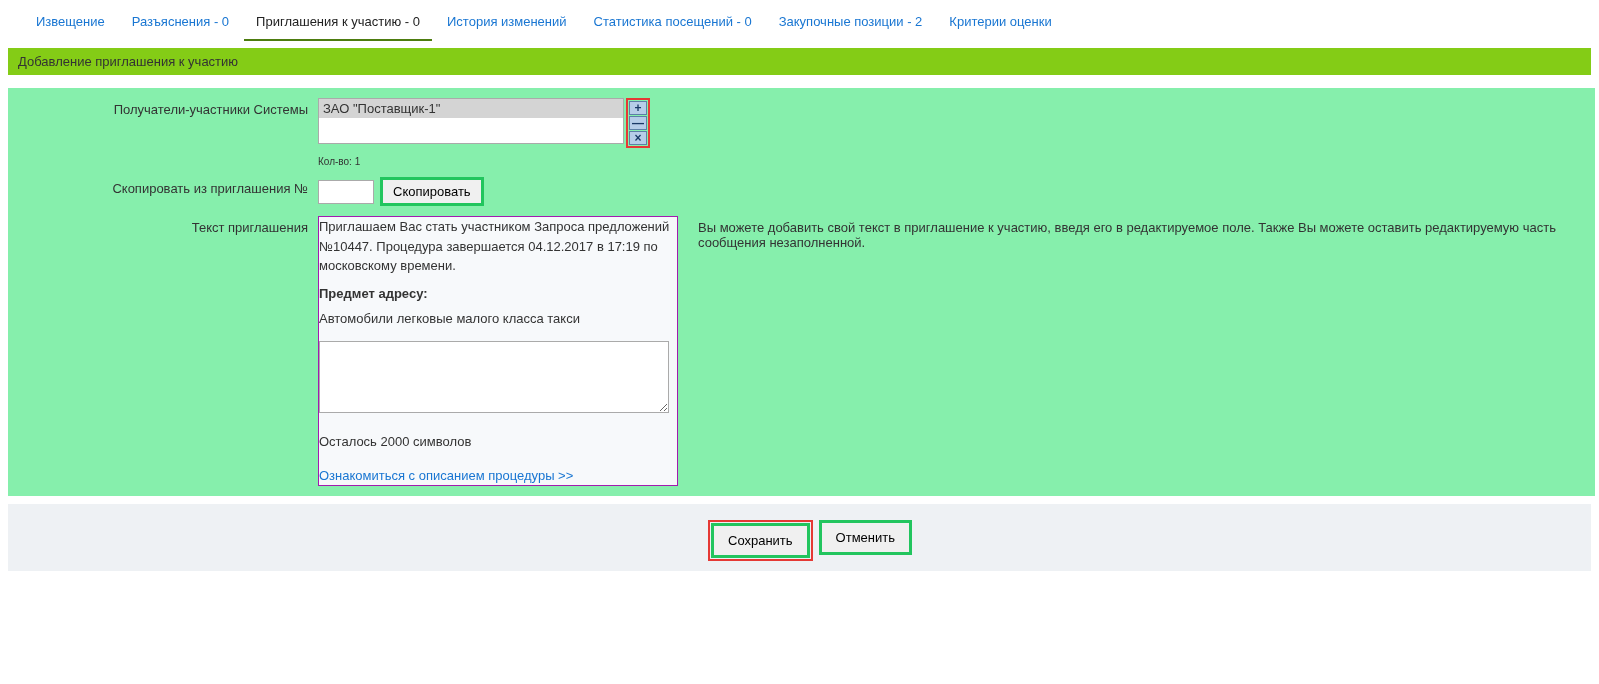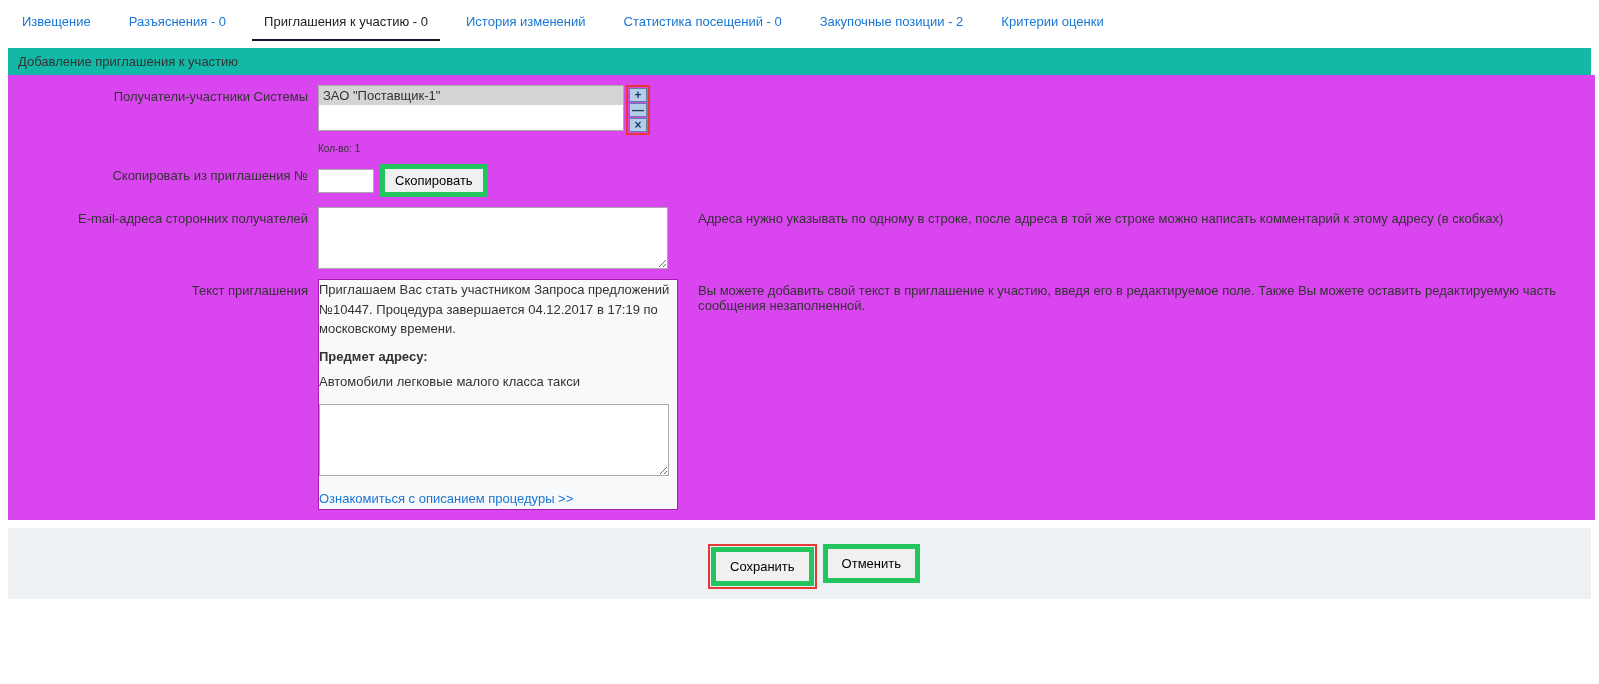--- a/index.html
+++ b/index.html
@@ -5,44 +5,44 @@
     * { box-sizing: border-box; margin: 0; padding: 0; }
     body {
       font-family: Arial, Helvetica, sans-serif;
       font-size: 13px;
       color: #333;
       background: #fff;
       width: 1599px;
     }
     .tabs {
       display: flex;
-      gap: 14px;
-      padding: 8px 10px 0 10px;
+      gap: 3px;
+      padding: 8px 10px 0 24px;
       border-bottom: 1px solid transparent;
     }
     .tab {
       padding: 6px 12px 10px 12px;
       color: #1976d2;
       cursor: pointer;
       font-size: 13px;
       border-bottom: 1px solid transparent;
     }
     .tab.active {
       color: #222;
-      border-bottom: 2px solid #0f172a;
+      border-bottom: 2px solid #4d7c0f;
     }
     .panel-header {
-      background: #14b8a6;
+      background: #84cc16;
       padding: 6px 10px;
       font-size: 13px;
       color: #333;
-      margin: 6px 8px 0 8px;
+      margin: 6px 8px 13px 8px;
     }
     .form-area {
-      background: #d946ef;
+      background: #86efac;
       margin: 0 4px 8px 8px;
       padding-bottom: 10px;
     }
     .form-row {
       display: flex;
       align-items: flex-start;
       padding: 10px 10px 0 10px;
     }
     .label-col {
       width: 300px;
@@ -139,21 +139,21 @@
       height: 72px;
       border: 1px solid #aaa;
       padding: 4px;
       font-family: inherit;
       font-size: 13px;
       resize: both;
       margin-top: 6px;
     }
     .button {
       background: #f0f0f0;
-      border: 5px solid #22c55e;
+      border: 3px solid #22c55e;
       padding: 4px 10px;
       font-size: 13px;
       cursor: pointer;
       font-family: inherit;
     }
     .invite-box {
       border: 1px solid #a21caf;
       background: #f7f9fb;
       width: 360px;
       padding: 0;
@@ -225,36 +225,30 @@
     <div class="field-col">
       <div class="inline-controls">
         <input type="text" class="small" style="">
         <button class="button">Скопировать</button>
       </div>
     </div>
     <div class="hint-col"></div>
   </div>
 
 
-  <div class="form-row">
-    <div class="label-col">E-mail-адреса сторонних получателей</div>
-    <div class="field-col">
-      <textarea class="wide" style=""></textarea>
-    </div>
-    <div class="hint-col">Адреса нужно указывать по одному в строке, после адреса в той же строке можно написать комментарий к этому адресу (в скобках)</div>
-  </div>
 
   <div class="form-row">
     <div class="label-col">Текст приглашения</div>
     <div class="field-col">
       <div class="invite-box">
         <p>Приглашаем Вас стать участником Запроса предложений №10447. Процедура завершается 04.12.2017 в 17:19 по московскому времени.</p>
         <p class="subject-label">Предмет адресу:</p>
         <p>Автомобили легковые малого класса такси</p>
         <textarea class="invite-text" style=""></textarea>
+        <p class="chars-left">Осталось 2000 символов</p>
         <a class="desc-link">Ознакомиться с описанием процедуры &gt;&gt;</a>
       </div>
     </div>
     <div class="hint-col">Вы можете добавить свой текст в приглашение к участию, введя его в редактируемое поле. Также Вы можете оставить редактируемую часть сообщения незаполненной.</div>
   </div>
 
 </div>
 
 <div class="action-row">
   <div class="action-spacer"></div>

